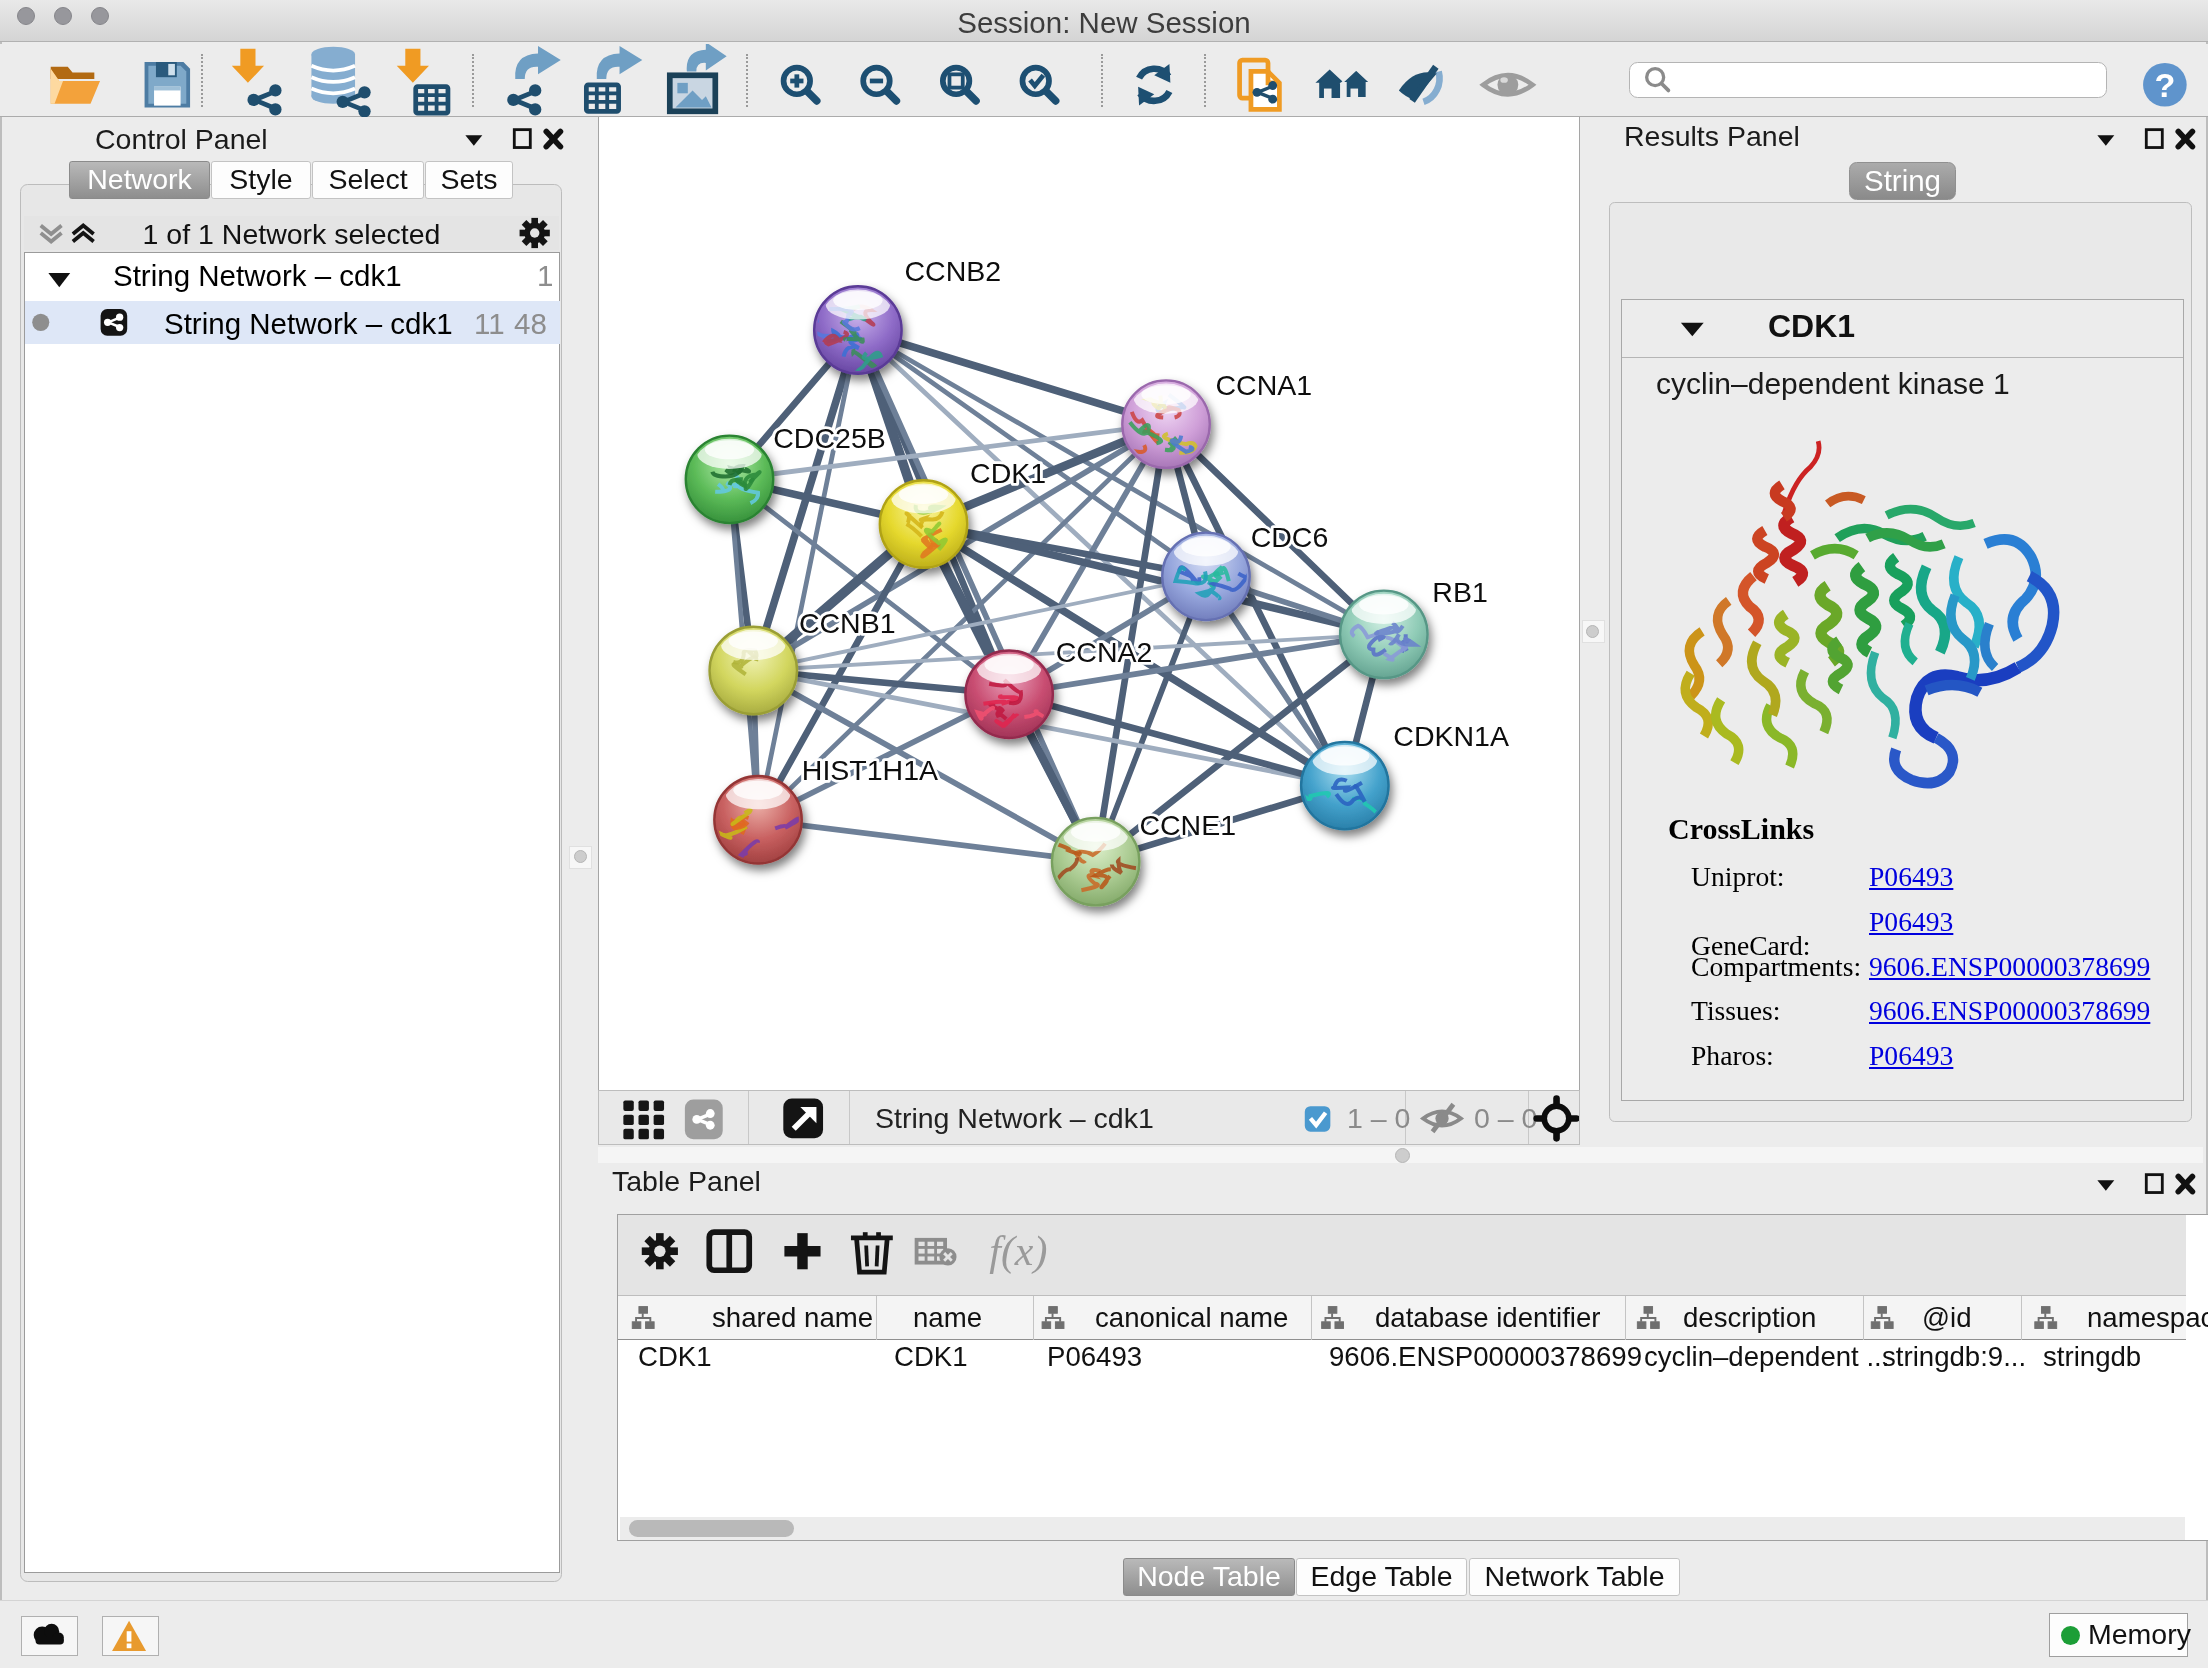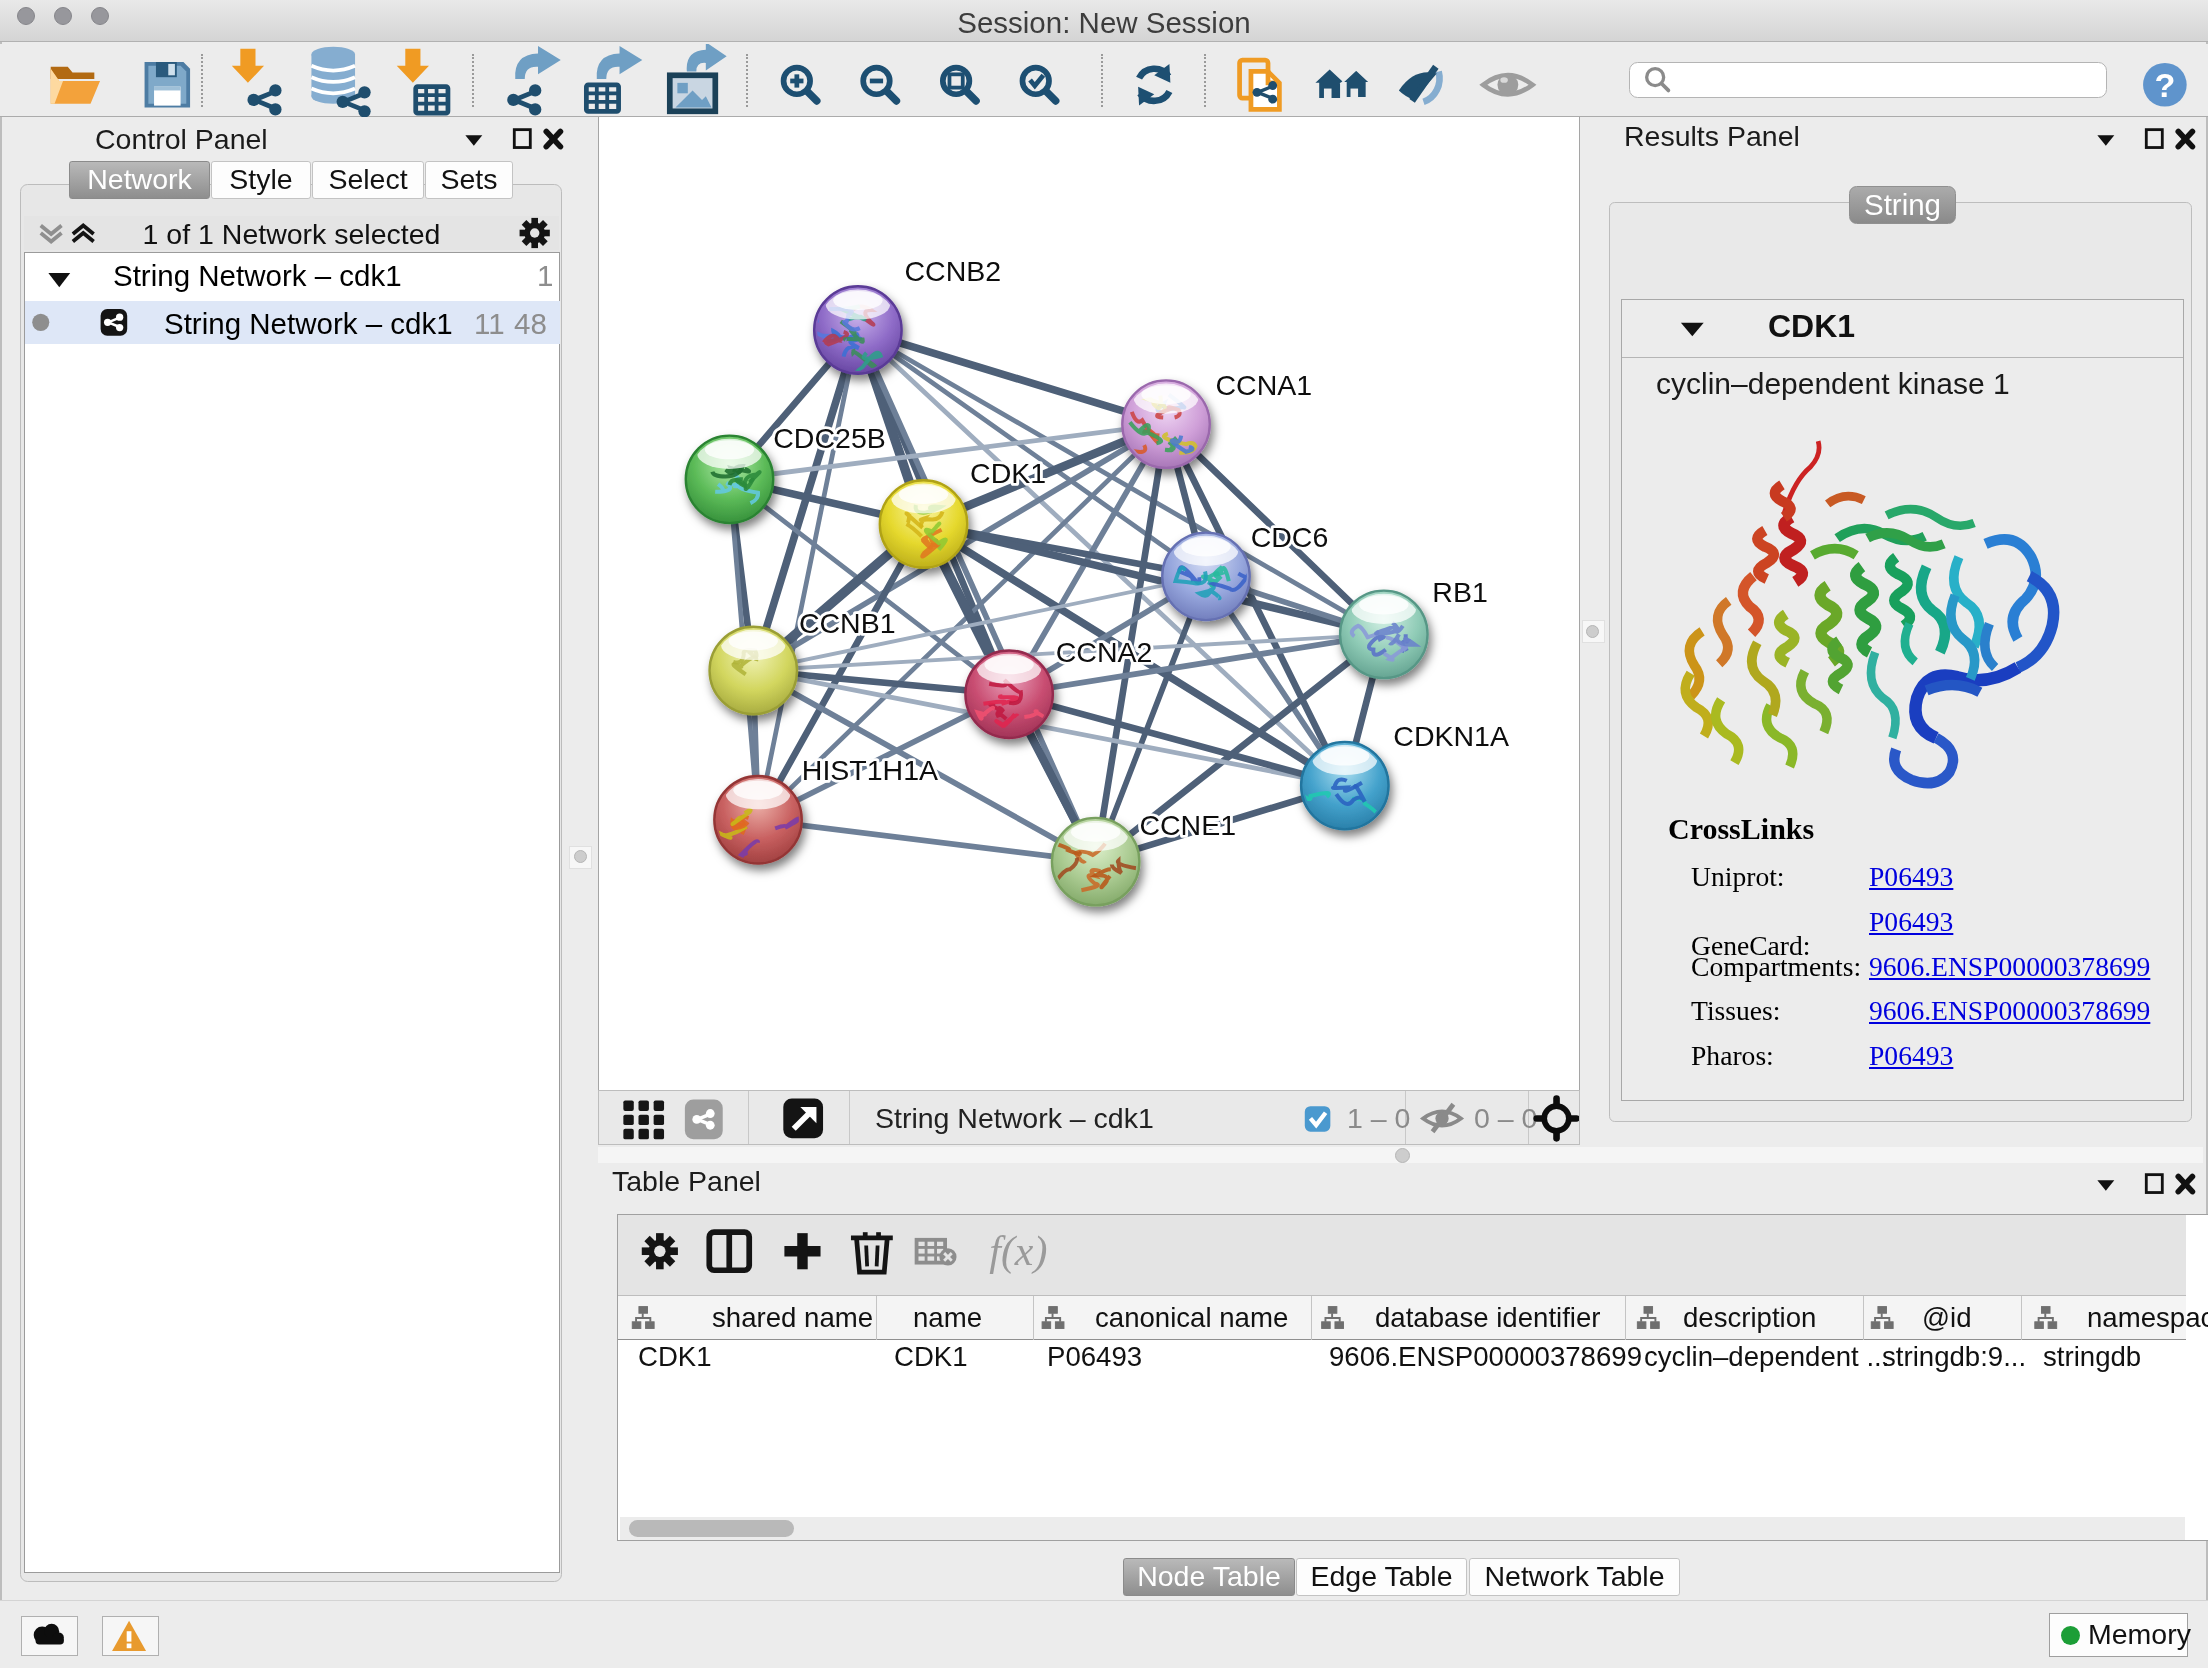--- a/index.html
+++ b/index.html
@@ -48,21 +48,21 @@
 #canvasbar { left:598px; top:1090px; width:982px; height:55px; background:#e9e9e9;
   border:1px solid #bdbdbd; }
 .cbsep { position:absolute; top:0; height:53px; width:0; border-left:1.9px solid #c8c8c8; }
 
 
 #rp-title { left:1624px; top:120px; }
 #rp-outer { left:1609px; top:202px; width:583px; height:920px;
   background:#e9e9e9; border:1px solid #bdbdbd; border-radius:5.7px; }
 #rp-tab { left:1849px; top:162px; width:107px; height:38px;
   background:linear-gradient(#ababab,#8a8a8a); border:1px solid #909090;
-  border-radius:7.6px; color:#fff; font-size:29.5px; text-align:center; line-height:36px;margin-top:24px; }
+  border-radius:7.6px; color:#fff; font-size:29.5px; text-align:center; line-height:36px; }
 #rp-box1 { left:1621px; top:217px; width:563px; height:78px;
   background:#ececec; border:1px solid #a8a8a8; }
 .rbtn { position:absolute; top:21px; height:36px; background:#fff;
   border:1px solid #c9c9c9; border-radius:7.6px; font-size:28.5px; color:#111;
   text-align:center; line-height:33px; }
 #rp-box2 { left:1621px; top:299px; width:563px; height:802px;
   background:#ececec; border:1px solid #a8a8a8; }
 #rp-cdk-hdr { position:absolute; left:0; top:0; width:561px; height:58px;
   border-bottom:1.9px solid #b5b5b5; }
 #rp-serif { position:absolute; left:46px; top:510px; width:514px; height:285px;

